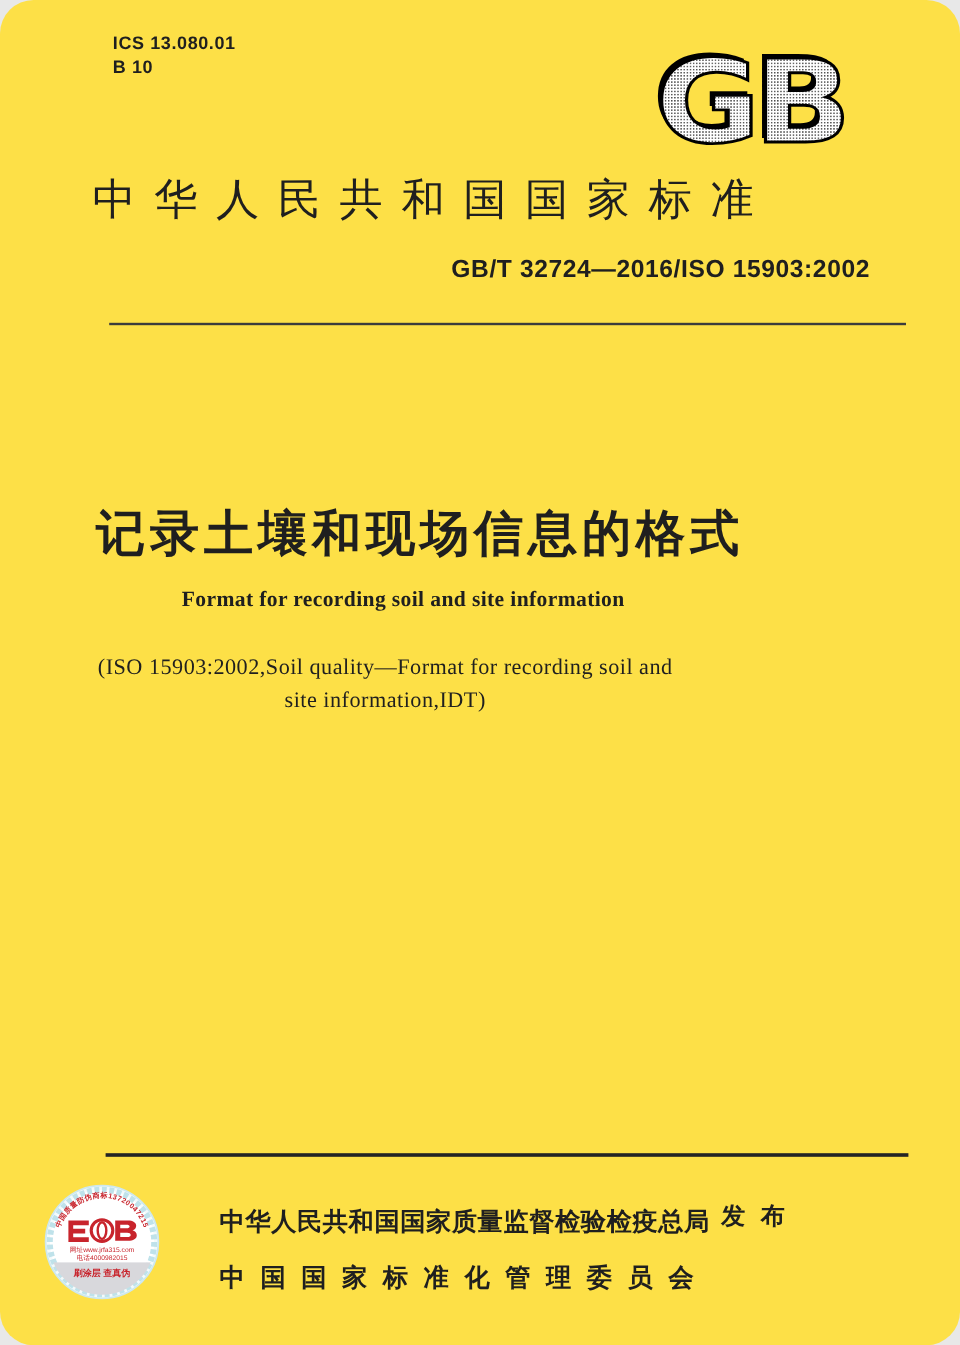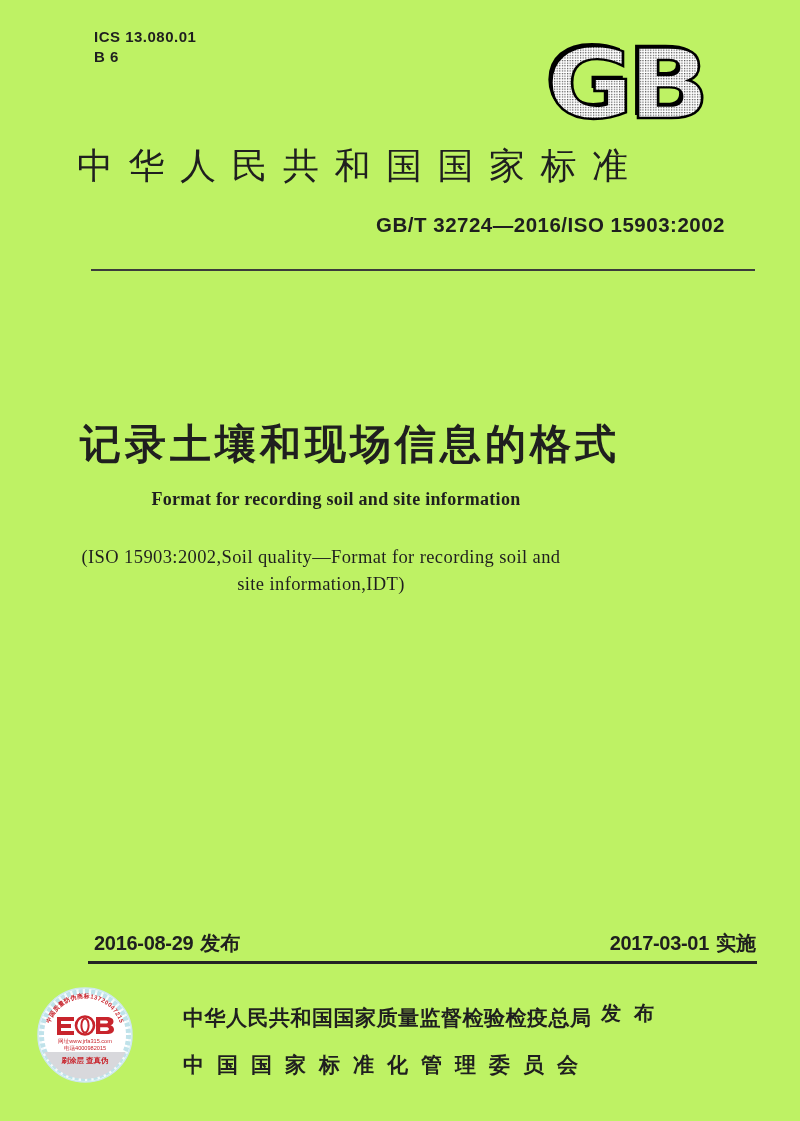--- a/index.html
+++ b/index.html
@@ -4,22 +4,23 @@
 <style>
   html,body{margin:0;padding:0;}
   body{
     background:#e8e8e8;
     font-family:"Liberation Sans","DejaVu Sans",sans-serif;
     color:#1f1f1f;
   }
   .page{
     position:relative;
     width:800px;height:1121px;
-    background:#bef264;
+    background:#fde047;
     overflow:hidden;
+    border-radius:28px;
   }
 
   .ics-block{position:absolute;left:94px;top:27px;font-size:15px;font-weight:bold;letter-spacing:.5px;line-height:20px;}
 
   .gb-logo{position:absolute;left:541px;top:34px;}
 
   .header-title{
     position:absolute;left:77px;top:142px;
     font-family:"Liberation Serif","DejaVu Serif",serif;
     font-size:36px;font-weight:400;
@@ -76,21 +77,21 @@
 
   .seal{position:absolute;left:36px;top:986px;}
 </style>
 </head>
 <body>
 
 <div class="page">
 
   <div class="ics-block">
     <div>ICS 13.080.01</div>
-    <div>B 6</div>
+    <div>B 10</div>
   </div>
 
   <svg class="gb-logo" width="168" height="90" viewBox="0 0 168 90" xmlns="http://www.w3.org/2000/svg">
     <defs>
       <pattern id="gbhatch" width="2.6" height="2.6" patternUnits="userSpaceOnUse">
         <rect width="2.6" height="2.6" fill="#ffffff"></rect>
         <rect width="1.2" height="1.2" fill="#4a4a4a"></rect>
       </pattern>
     </defs>
     <text x="81" y="81" text-anchor="middle" font-family="'DejaVu Sans',sans-serif" font-weight="bold" font-size="96" letter-spacing="-5" fill="#000000" textLength="158" lengthAdjust="spacingAndGlyphs">GB</text>
@@ -104,28 +105,20 @@
   <div class="rule1"></div>
 
   <div class="title-cn">记录土壤和现场信息的格式</div>
   <div class="title-en">Format for recording soil and site information</div>
 
   <div class="iso-note">
     <div>(ISO 15903:2002,Soil quality—Format for recording soil and</div>
     <div>site information,IDT)</div>
   </div>
 
-  <div class="dates-row">
-    <div class="date-issue">
-      <span class="date-num">2016-08-29</span><span class="date-label">发布</span>
-    </div>
-    <div class="date-impl">
-      <span class="date-num">2017-03-01</span><span class="date-label">实施</span>
-    </div>
-  </div>
 
   <div class="rule2"></div>
 
   <div class="publisher">
     <div class="line1">中华人民共和国国家质量监督检验检疫总局</div>
     <div class="line2">中国国家标准化管理委员会</div>
   </div>
   <div class="publish-label">发布</div>
 
   <svg class="seal" width="98" height="98" viewBox="0 0 98 98" xmlns="http://www.w3.org/2000/svg" xmlns:xlink="http://www.w3.org/1999/xlink">

